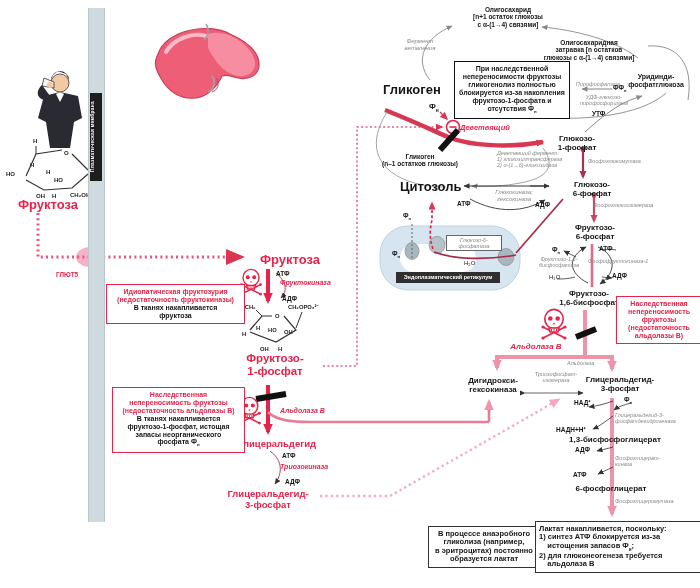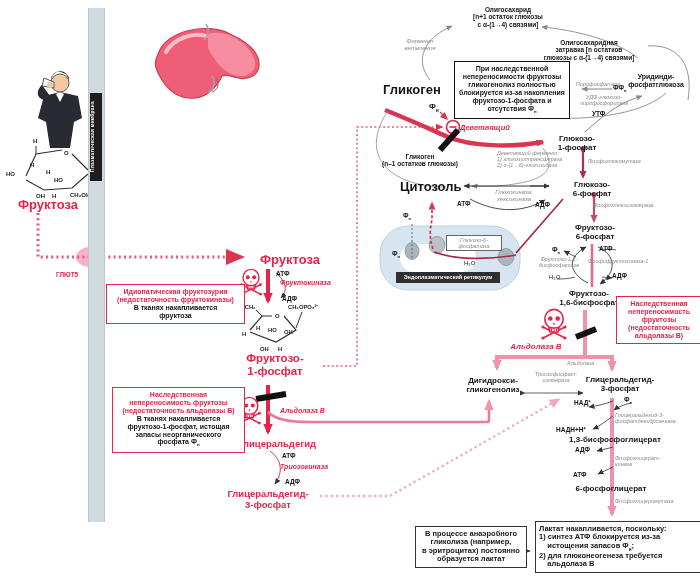--- a/index.html
+++ b/index.html
@@ -265,21 +265,21 @@
   <div class="lbl i f55 gray c ml" style="left:530px;top:256px;width:58px">Фруктозо-1,6-
 бисфосфатаза</div>
   <div class="lbl b f65" style="left:599px;top:245px;width:22px">АТФ</div>
   <div class="lbl b f65" style="left:612px;top:272px;width:24px">АДФ</div>
   <div class="lbl i f55 gray" style="left:588px;top:258px;width:70px">Фосфофруктокиназа-1</div>
   <div class="lbl b f8 c ml" style="left:550px;top:289px;width:78px">Фруктозо-
 1,6-бисфосфат</div>
   <div class="lbl b i f8 red c" style="left:486px;top:342px;width:100px">Альдолаза В</div>
   <div class="lbl i f55 gray" style="left:567px;top:360px;width:38px">Альдолаза</div>
   <div class="lbl b f8 c ml" style="left:458px;top:376px;width:70px">Дигидрокси-
-гликогенолиз</div>
+гексокиназа</div>
   <div class="lbl i f55 gray c ml" style="left:526px;top:371px;width:60px">Триозофосфат-
 изомераза</div>
   <div class="lbl b f8 c ml" style="left:580px;top:375px;width:80px">Глицеральдегид-
 3-фосфат</div>
   <div class="lbl b f65" style="left:574px;top:399px;width:30px">НАД⁺</div>
   <div class="lbl b f65" style="left:624px;top:396px;width:20px">Ф<sub>н</sub></div>
   <div class="lbl i f55 gray ml" style="left:615px;top:412px;width:72px">Глицеральдегид-3-
 фосфатдегидрогеназа</div>
   <div class="lbl b f65" style="left:556px;top:426px;width:50px">НАДН+Н⁺</div>
   <div class="lbl b f8 c" style="left:564px;top:435px;width:102px">1,3-бисфосфоглицерат</div>
@@ -322,19 +322,19 @@
     <div class="b f7 ml">В тканях накапливается
 фруктоза</div>
   </div>
   <div class="lbl rbox c" style="left:112px;top:387px;width:127px">
     <div class="b f7 red ml">Наследственная
 непереносимость фруктозы
 (недостаточность альдолазы В)</div>
     <div class="b f7">В тканях накапливается<br>фруктозо-1-фосфат, истощая<br>запасы неорганического<br>фосфата Ф<sub>н</sub></div>
   </div>
 
-  <div class="lbl kbox b f75 c ml" style="left:415px;top:526px;width:104px">В процессе анаэробного
+  <div class="lbl kbox b f75 c ml" style="left:428px;top:526px;width:104px">В процессе анаэробного
 гликолиза (например,
 в эритроцитах) постоянно
 образуется лактат</div>
   <div class="lbl kbox b f75" style="left:535px;top:521px;width:160px">Лактат накапливается, поскольку:<br>1) синтез АТФ блокируется из-за<br>&nbsp;&nbsp;&nbsp;&nbsp;истощения запасов Ф<sub>н</sub>;<br>2) для глюконеогенеза требуется<br>&nbsp;&nbsp;&nbsp;&nbsp;альдолаза В</div>
 
 </div>
 
 </body></html>

